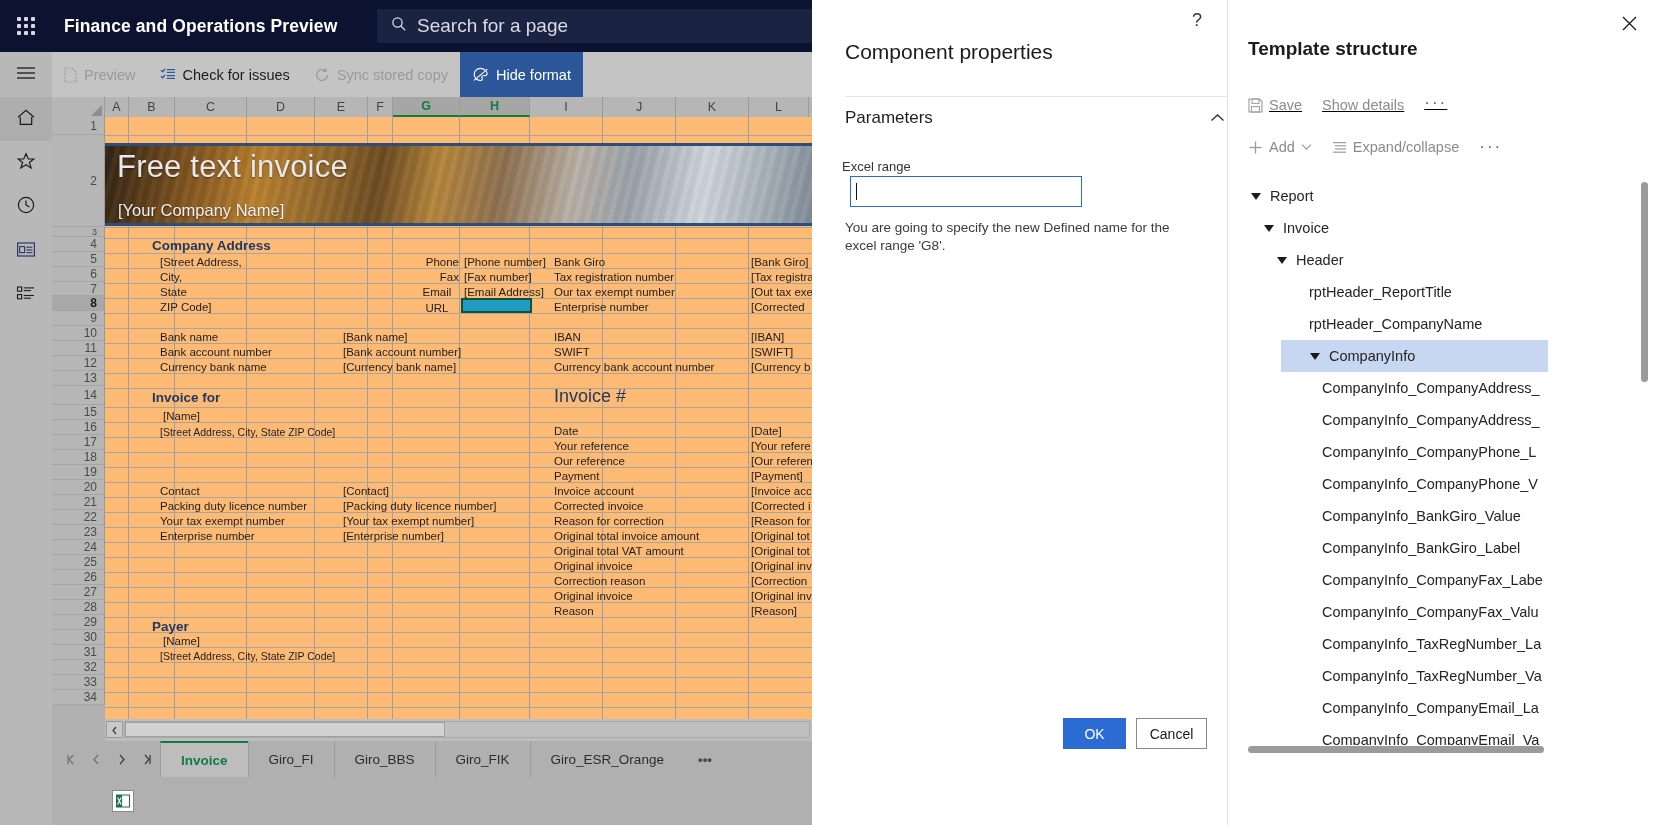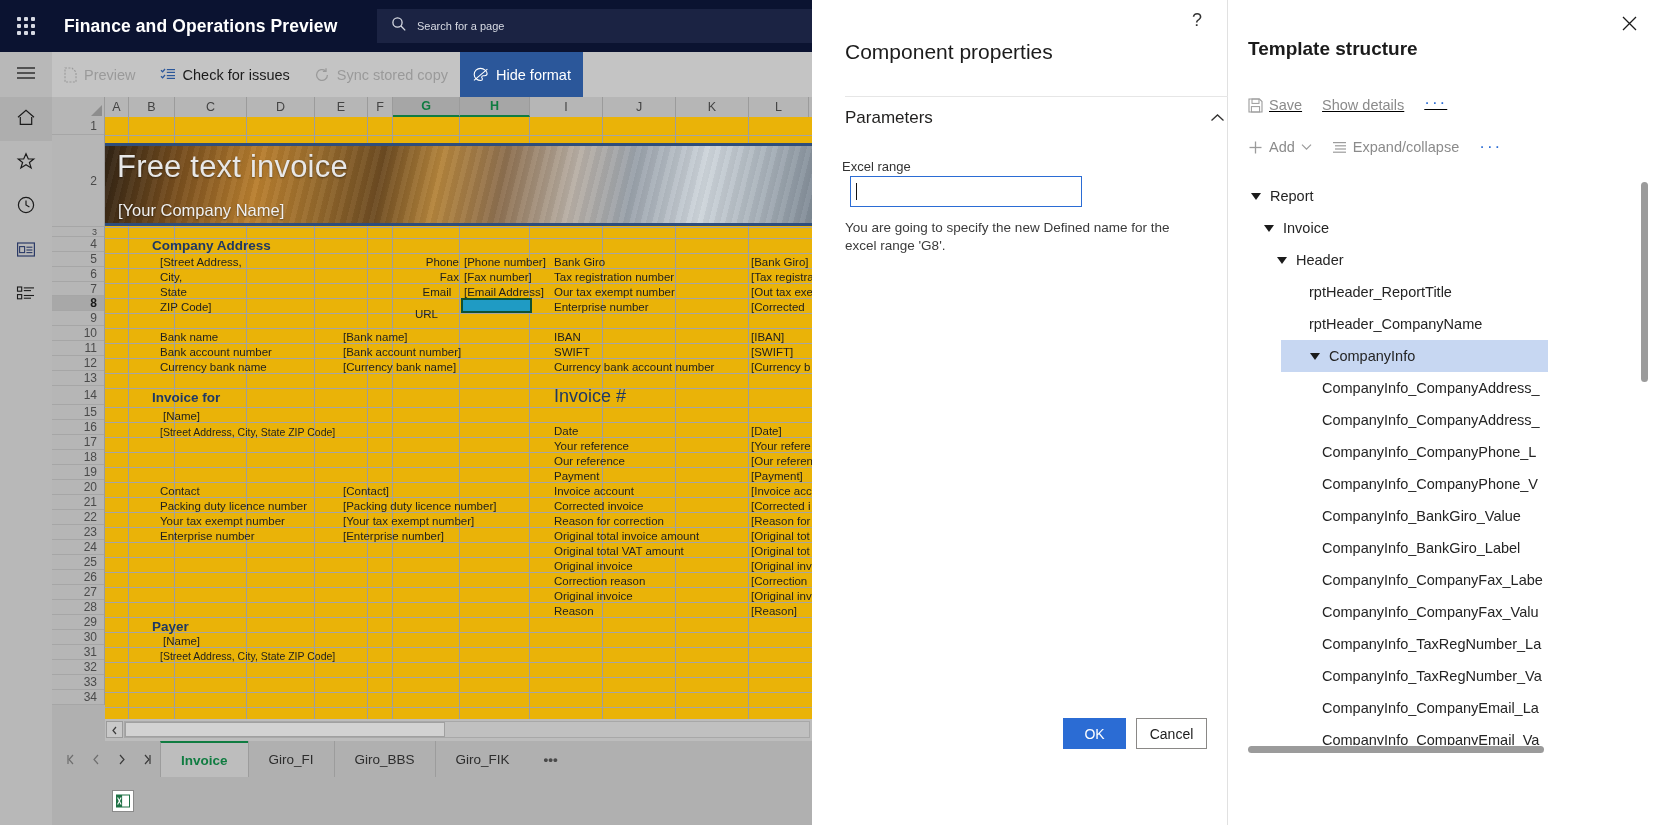--- a/index.html
+++ b/index.html
@@ -22,21 +22,21 @@
   .waffle-grid i { display: block; width: 4px; height: 4px; background: #d6d9e3; border-radius: 1px; }
   .app-title {
     color: #ffffff; font-size: 17.5px; font-weight: bold; letter-spacing: .1px;
     margin-left: 12px; white-space: nowrap;
   }
   .searchbox {
     position: absolute; left: 377px; top: 9px; width: 435px; height: 34px;
     background: #1b2343; display: flex; align-items: center; padding-left: 14px;
   }
   .searchbox .mag { margin-right: 10px; display: block; }
-  .searchbox .ph { color: #d8dbe4; font-size: 11px; white-space: nowrap; }
+  .searchbox .ph { color: #d8dbe4; font-size: 19px; white-space: nowrap; }
 
   
   .rail {
     position: absolute; left: 0; top: 52px; width: 52px; height: 773px;
     background: #b8b8b8;
   }
   .rail-btn { width: 52px; height: 44px; display: flex; align-items: center; justify-content: center; cursor: pointer; }
   .rail-btn.hamburger { height: 45px; }
   .rail-btn.active { background: #aeaeae; }
 
@@ -78,21 +78,21 @@
     background: #b6b6b6; border-right: 1px solid #9b9b9b;
   }
   .rh {
     height: 14.8px; display: flex; align-items: center; justify-content: flex-end;
     padding-right: 7px; font-size: 12px; color: #4a4a4a; border-bottom: 1px solid #a6a6a6;
   }
   .rh.sel { color: #1a1a1a; font-weight: bold; background: #a8a8a8; }
 
   .grid {
     position: absolute; left: 53px; top: 20px; width: 707px; height: 602px;
-    background: #eab308; overflow: hidden;
+    background: #fdba74; overflow: hidden;
   }
   .vline { position: absolute; top: 0; width: 1px; background: #9d9d9d; }
   .hline { position: absolute; left: 0; width: 760px; height: 1px; background: #a5a5a5; }
 
   
   .banner {
     position: absolute; left: 0; top: 26px; width: 707px; height: 83px;
     background:
       linear-gradient(118deg, rgba(0,0,0,.18) 0%, rgba(0,0,0,0) 42%),
       linear-gradient(100deg, #3a2a18 0%, #8a5a22 11%, #c98a33 22%, #9a6d2e 31%,
@@ -487,21 +487,21 @@
       <div class="c hdr" style="left:47px; top:122px">Company Address</div>
 
       <div class="c" style="left:55px; top:138px">[Street Address,</div>
       <div class="c" style="left:55px; top:153px">City,</div>
       <div class="c" style="left:55px; top:168px">State</div>
       <div class="c" style="left:55px; top:183px">ZIP Code]</div>
 
       <div class="c" style="left:310px; top:138px; width:44px; text-align:right">Phone</div>
       <div class="c" style="left:310px; top:153px; width:44px; text-align:right">Fax</div>
       <div class="c" style="left:310px; top:168px; width:44px; text-align:center">Email</div>
-      <div class="c" style="left:310px; top:190px; width:44px; text-align:left">URL</div>
+      <div class="c" style="left:310px; top:184px; width:44px; text-align:center">URL</div>
 
       <div class="c" style="left:359px; top:138px">[Phone number]</div>
       <div class="c" style="left:359px; top:153px">[Fax number]</div>
       <div class="c" style="left:359px; top:168px">[Email Address]</div>
 
       <div class="selcell" style="left:356px; top:181px; width:71px; height:15px"></div>
 
       <div class="c" style="left:449px; top:138px">Bank Giro</div>
       <div class="c" style="left:449px; top:153px">Tax registration number</div>
       <div class="c" style="left:449px; top:168px">Our tax exempt number</div>
@@ -612,20 +612,21 @@
           <svg width="11" height="11" viewBox="0 0 11 11">
               <path d="M3 1 7 5.5 3 10" fill="none" stroke="#3a3a3a" stroke-width="1.2"></path>
               <line x1="8" y1="1" x2="8" y2="10" stroke="#3a3a3a" stroke-width="1.2"></line>
             </svg>
         </div>
       </div>
       <div class="stab active">Invoice</div>
       <div class="stab">Giro_FI</div>
       <div class="stab">Giro_BBS</div>
       <div class="stab">Giro_FIK</div>
+      <div class="stab">Giro_ESR_Orange</div>
       <div class="stab dots">•••</div>
     </div>
 
     <div class="statusbar">
       <div class="xl-icon">
         <svg width="15" height="15" viewBox="0 0 15 15">
             <rect x="0.5" y="1" width="13" height="12" fill="#ffffff" stroke="#1e7145" stroke-width="1"></rect>
             <rect x="0.5" y="1" width="5.6" height="12" fill="#1e7145"></rect>
             <path d="M1.6 3.6 5.1 10.4 M5.1 3.6 1.6 10.4" stroke="#ffffff" stroke-width="1.1"></path>
           </svg>

